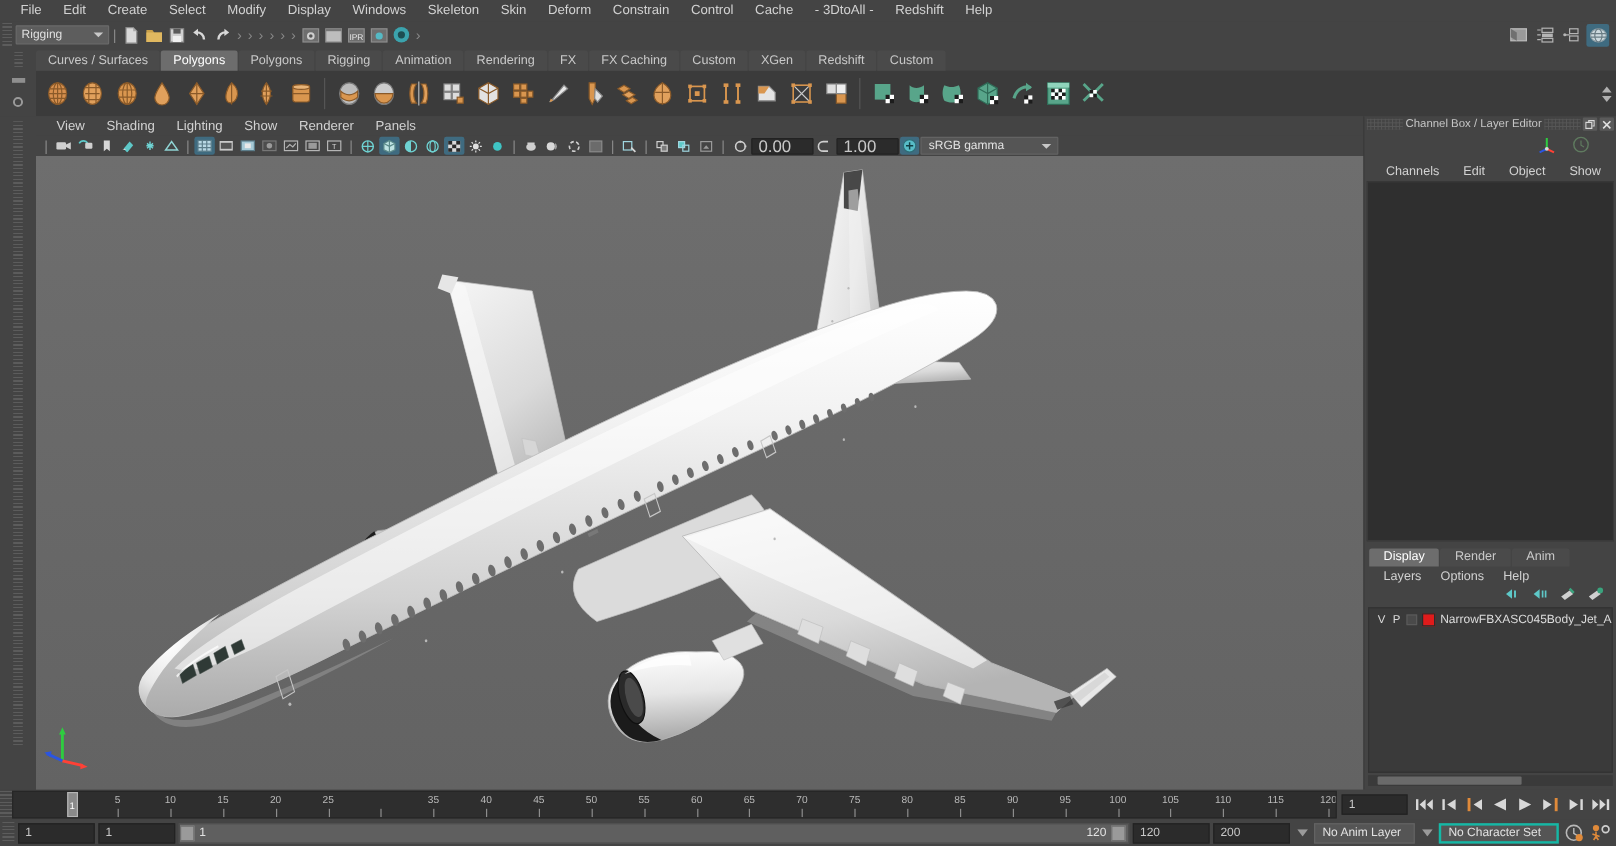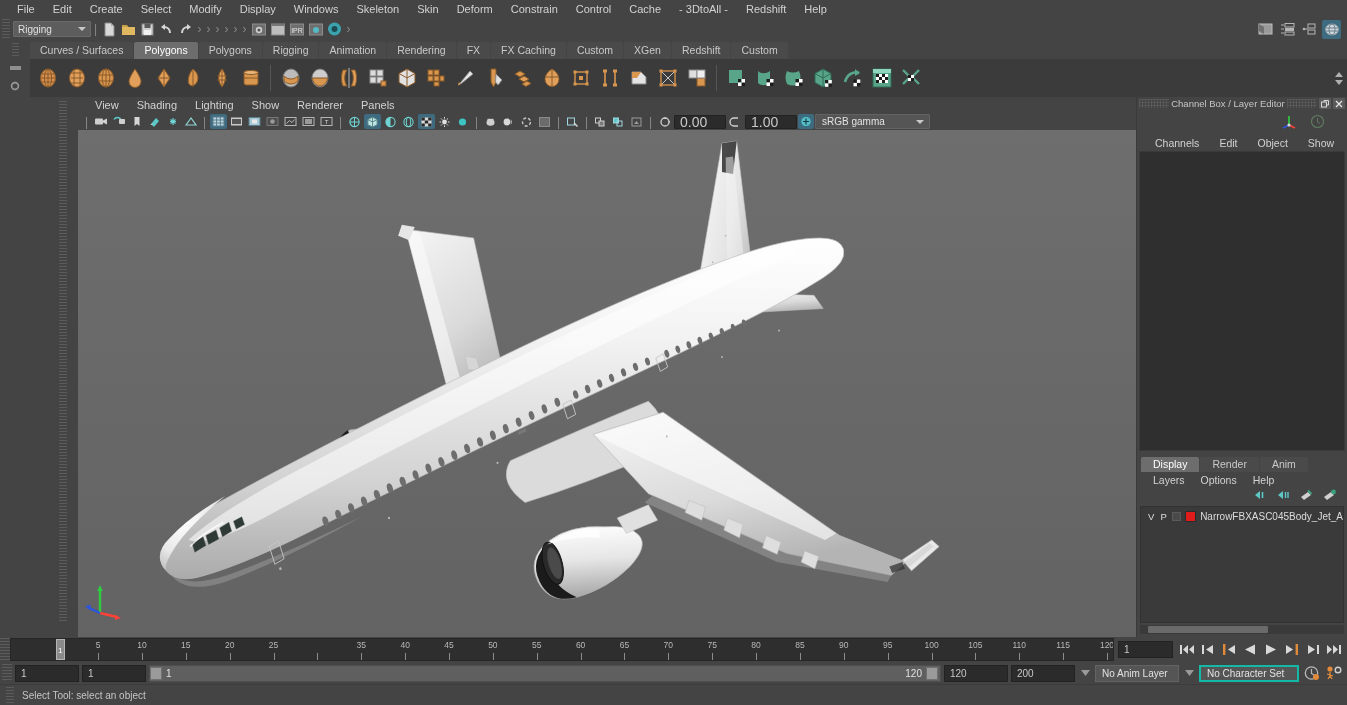--- a/index.html
+++ b/index.html
@@ -41,21 +41,21 @@
   .stab.active{ background:#6d6d6d; color:#fff; }
   .shelfbar{ height:38px; background:#3b3b3b; display:flex; align-items:center; padding-left:4px; gap:2px; }
   .sico{ width:27px;height:30px;display:flex;align-items:center;justify-content:center; }
   .vsep{ width:1px;height:26px;background:#555; margin:0 4px; }
   .shelfscroll{ margin-left:auto; width:16px;height:34px;display:flex;flex-direction:column;
       align-items:center;justify-content:center;gap:3px;}
   .arrowup,.arrowdn{width:0;height:0;border-left:4px solid transparent;border-right:4px solid transparent;}
   .arrowup{border-bottom:5px solid #b0b0b0;} .arrowdn{border-top:5px solid #b0b0b0;}
 
   
-  .body{ flex:1; display:flex; min-height:0;padding-left:48px; }
+  .body{ flex:1; display:flex; min-height:0; }
   .leftcol{ width:30px; background:#444; display:flex; flex-direction:column; align-items:center; padding-top:4px;}
 
   .viewport{ flex:1; display:flex; flex-direction:column; min-width:0; background:#444; }
   .vpmenu{ height:16px; display:flex; align-items:center; padding-left:8px; background:#444444; }
   .vpmenu .mi{ padding:0 9px; font-size:11px; color:#d2d2d2; line-height:16px;}
   .vptools{ height:17px; display:flex; align-items:center; background:#444444; padding-left:4px; gap:1px;}
   .vico{ width:17px;height:15px;display:flex;align-items:center;justify-content:center;border-radius:2px;}
   .vico.act{ background:#3f6b80; }
   .numfld{ width:52px;height:14px;background:#2b2b2b;border:1px solid #222;border-radius:1px;
       color:#c8c8c8;font-size:14px;display:flex;align-items:center;padding-left:5px;}
@@ -1268,18 +1268,14 @@
     <div class="pb" style="margin-right:4px;">
       <svg width="17" height="16" viewBox="0 0 17 16">
           <circle cx="5" cy="4" r="2.6" fill="#e08a3a"></circle>
           <path d="M5 7v6M2 9l6 2M3 14l2-3 2 3" stroke="#e08a3a" stroke-width="1.3" fill="none"></path>
           <circle cx="13" cy="5" r="2.8" fill="none" stroke="#cfcfcf" stroke-width="1.4"></circle>
         </svg>
     </div>
   </div>
 
 
-  <div class="statusbar">
-    <span class="tlgrip" style="height:16px;width:8px;margin-right:8px;"></span>
-    <span>Select Tool: select an object</span>
-  </div>
 
 </div>
 
 </body></html>

